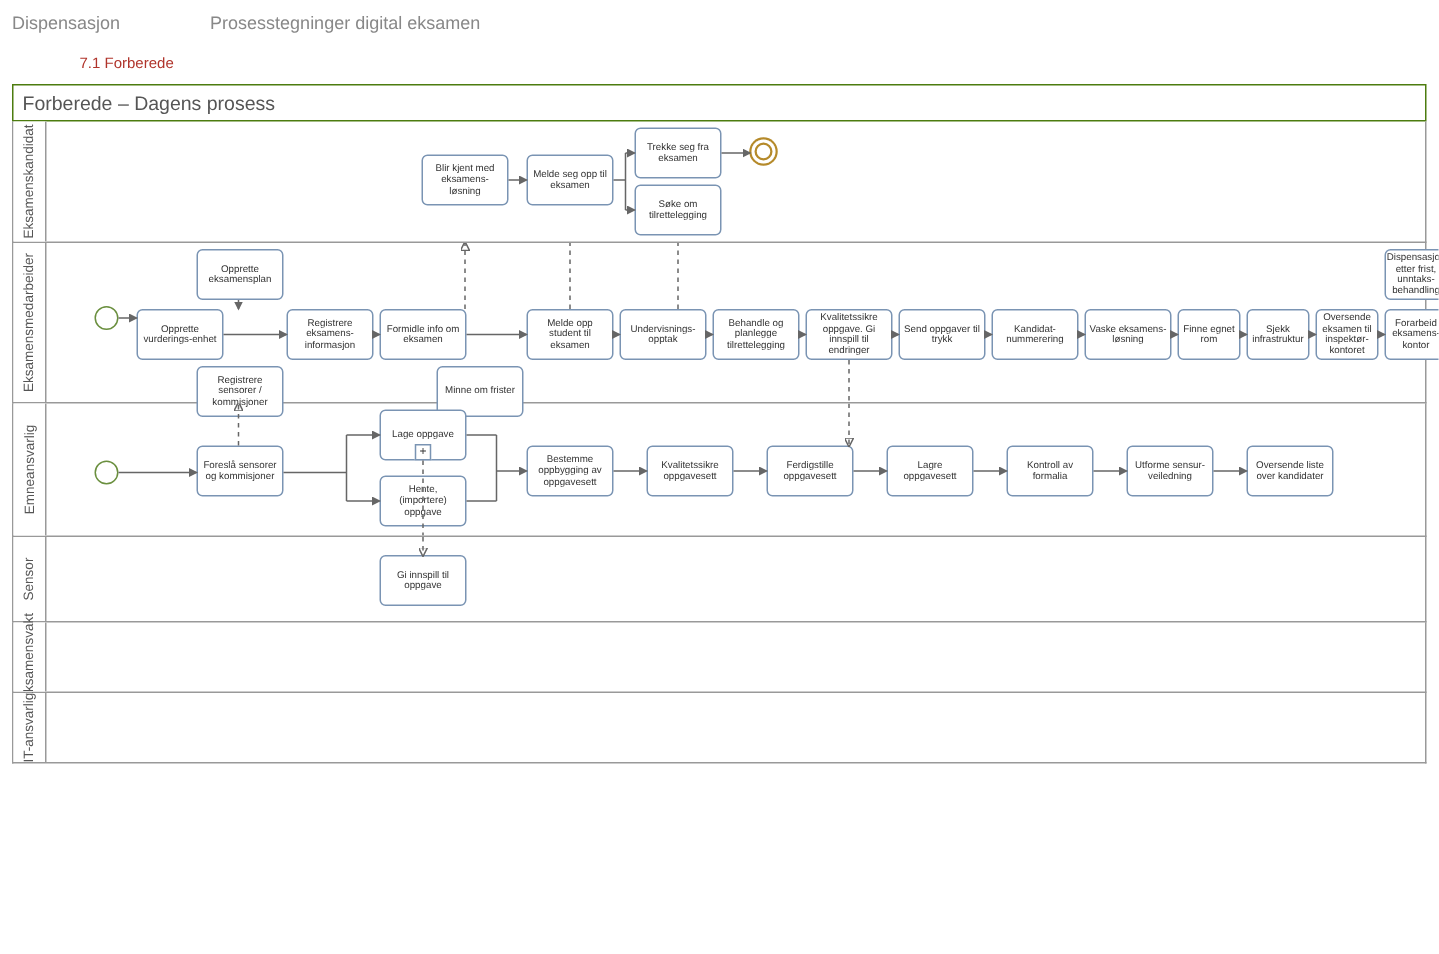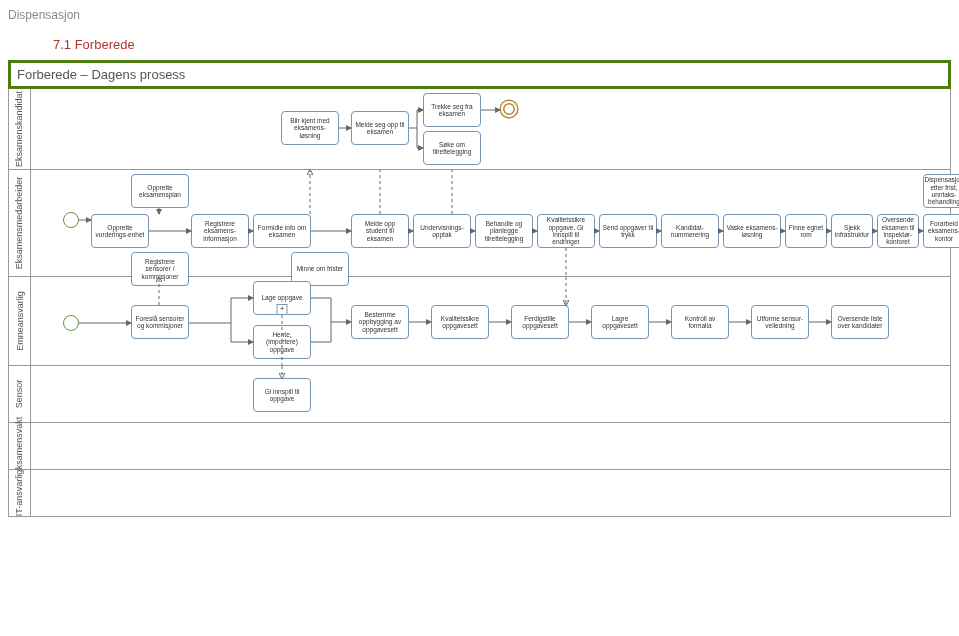--- a/index.html
+++ b/index.html
@@ -8,22 +8,22 @@
     font-size: 9px;
     margin: 0;
     padding: 8px;
     background: #fff;
     color: #555;
     width: 959px;
   }
   .header-row { display: flex; gap: 60px; font-size: 12px; color: #888; margin-bottom: 10px;}
   .doc-type { }
   .doc-title { }
-  .section-num { color: #b0342b; font-size: 13px; margin: 15px 0 8px 45px; }
-  .pool-title { font-size: 13px; color: #555; padding: 4px 6px; border: 3px solid #4d7c0f; }
+  .section-num { color: #b0342b; font-size: 10px; margin: 15px 0 8px 45px; }
+  .pool-title { font-size: 13px; color: #555; padding: 4px 6px; border: 1px solid #4d7c0f; }
   .pool {
     display: flex;
     border: 1px solid #999;
     border-top: none;
     min-height: 34px;
     position: relative;
   }
   .lane-label {
     width: 22px;
     border-right: 1px solid #999;
@@ -96,20 +96,21 @@
   }
   .arrowhead { fill: #666; }
   line.seq { stroke: #666; stroke-width: 1; }
   line.msg { stroke: #666; stroke-width: 1; stroke-dasharray: 3,3; }
 </style>
 </head>
 <body>
 
 <div class="header-row">
   <div class="doc-type">Dispensasjon</div>
+  <div class="doc-title">Prosesstegninger digital eksamen</div>
 </div>
 
 <div class="section-num">7.1   Forberede</div>
 
 <div class="pool-title">Forberede – Dagens prosess</div>
 
 <div class="pool" style="min-height:80px;">
   <div class="lane-label">
       <span>Eksamenskandidat</span>
     </div>

